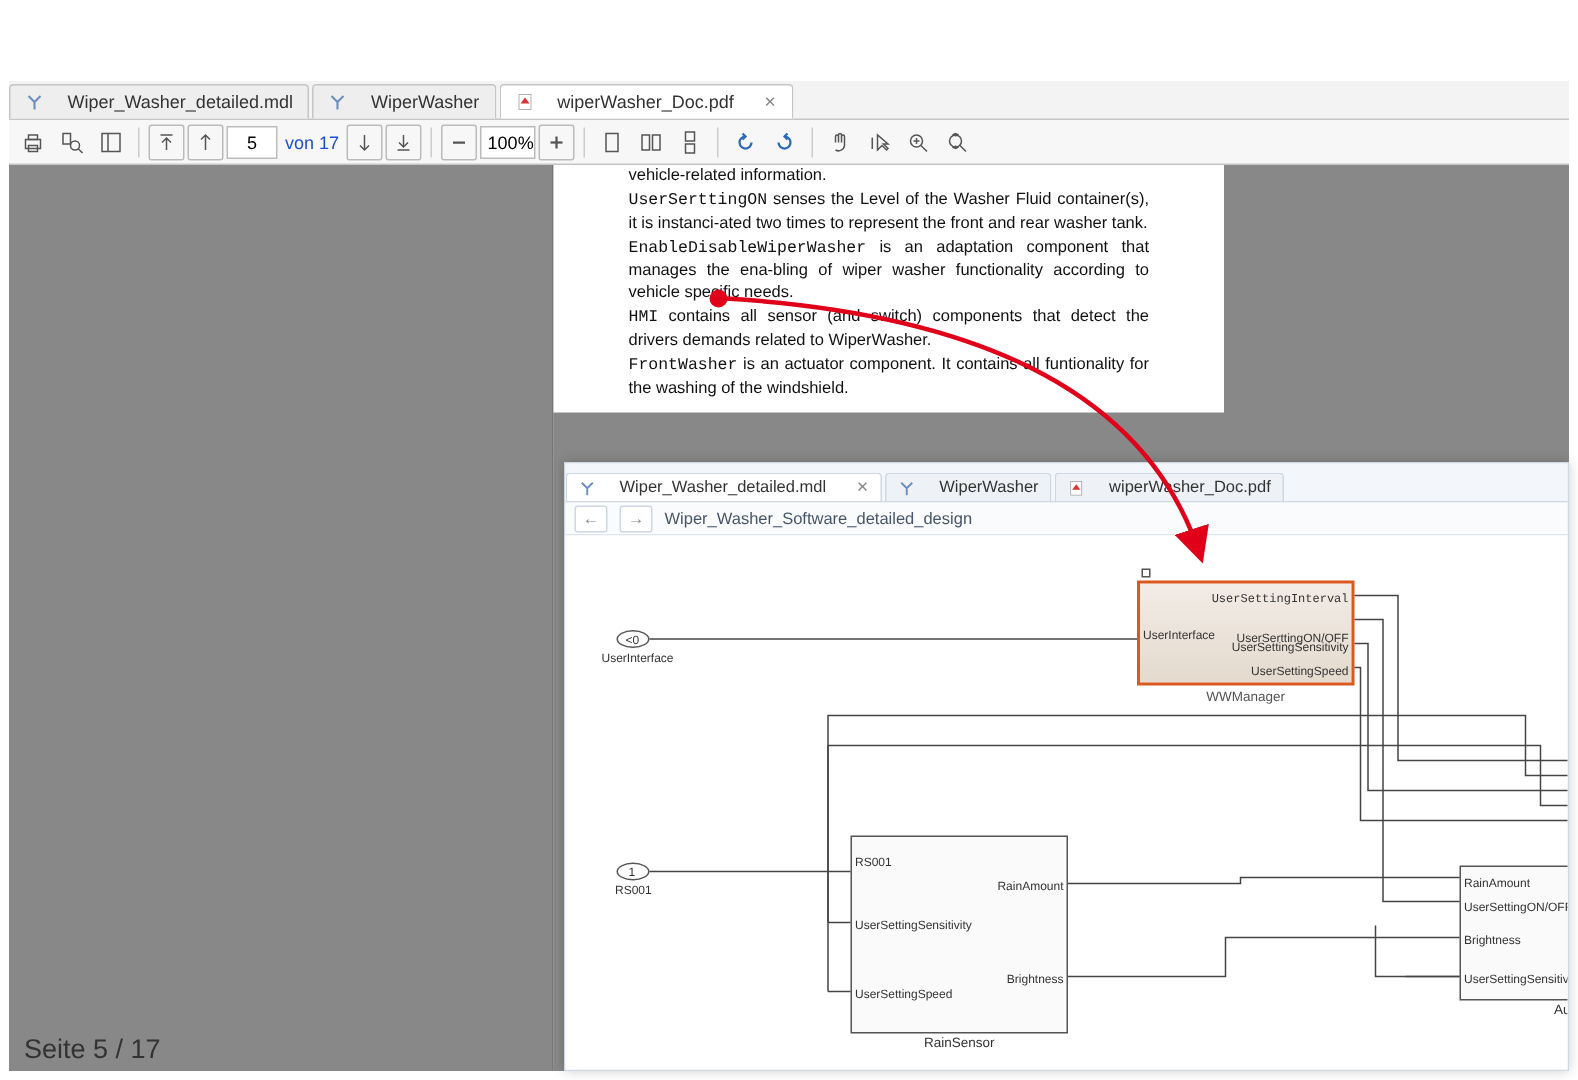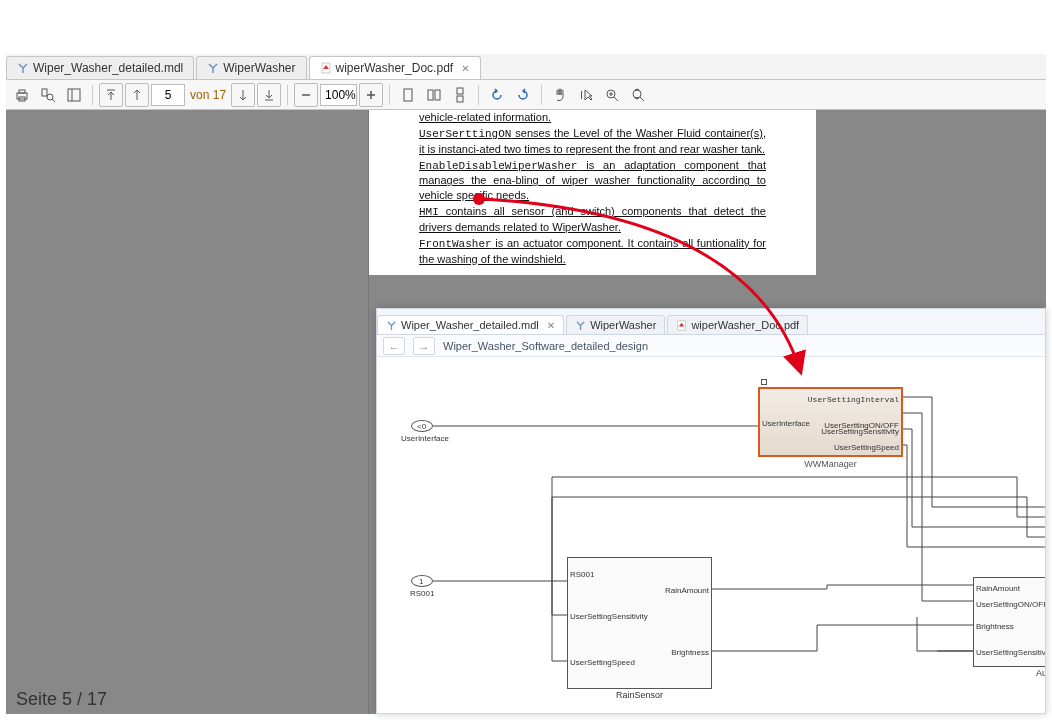--- a/index.html
+++ b/index.html
@@ -1,39 +1,39 @@
 <!DOCTYPE html>
 <html><head>
 <meta charset="utf-8">
 <style>
 * { box-sizing: border-box; margin: 0; padding: 0; }
 body { font-family: "Segoe UI", Tahoma, sans-serif; font-size: 11px; background: #fff; width: 1052px; height: 720px; position: relative; overflow: hidden; }
 
 .pdf-window { position: absolute; left: 6px; top: 54px; right: 6px; bottom: 6px; background: #fff; }
 
 .tab-bar { display: flex; align-items: flex-end; height: 26px; border-bottom: 1px solid #c5c5c5; background: #f3f3f3; }
-.tab { display: flex; align-items: center; gap: 4px; padding: 4px 10px; border: 1px solid #c5c5c5; border-bottom: none; background: #eeeeee; color: #333; cursor: pointer; margin-right: 2px; border-radius: 3px 3px 0 0; font-size: 12px; }
+.tab { display: flex; align-items: center; gap: 16px; padding: 4px 10px; border: 1px solid #c5c5c5; border-bottom: none; background: #eeeeee; color: #333; cursor: pointer; margin-right: 2px; border-radius: 3px 3px 0 0; font-size: 12px; }
 .tab.active { background: #fff; }
 .tab .close { font-size: 10px; color: #888; margin-left: 4px; }
 .y-icon-svg, .pdf-icon-svg { flex-shrink: 0; }
 
 .toolbar { display: flex; align-items: center; gap: 2px; height: 30px; padding: 2px 4px; border-bottom: 1px solid #c5c5c5; background: #f7f7f7; }
 .tool-btn { width: 24px; height: 24px; display: flex; align-items: center; justify-content: center; border: 1px solid transparent; border-radius: 2px; cursor: pointer; color: #444; }
 .tool-btn.bordered { border-color: #bbb; }
 .page-field { width: 34px; height: 22px; border: 1px solid #bbb; text-align: center; font-size: 12px; }
 .zoom-select { width: 37px; height: 22px; border: 1px solid #bbb; font-size: 12px; padding-left: 4px; }
-.tb-text { font-size: 12px; color: #a16207; padding: 0 3px; }
+.tb-text { font-size: 12px; color: #1d4ed8; padding: 0 3px; }
 .divider { width: 1px; height: 20px; background: #ccc; margin: 0 4px; }
 
 .pdf-view { display: flex; height: calc(100% - 56px); }
 .side-panel { width: 363px; background: #888; border-right: 1px solid #777; position: relative; }
 .page-status { position: absolute; left: 10px; bottom: 4px; font-size: 18px; color: #333; }
 
 .doc-area { flex: 1; background: #888; position: relative; }
-.doc-page { position: absolute; top: 0; left: 0; right: 230px; background: #fff; font-family: Arial, sans-serif; font-size: 11px; line-height: 1.35; padding: 0 50px 8px 50px; color: #111; text-decoration: underline; }
+.doc-page { position: absolute; top: 0; left: 0; right: 230px; background: #fff; font-family: Arial, sans-serif; font-size: 11px; line-height: 1.35; padding: 0 50px 8px 50px; color: #111; }
 .doc-page .mono { font-family: "Courier New", monospace; font-size: 11px; }
 .doc-page .highlight { background: #a8c7ff; border: 1px solid #f0c000; color: #0028b0; padding: 0 1px; }
 .doc-page p { margin-bottom: 1px; text-align: justify; }
 
 
 .model-window { position: absolute; left: 376px; top: 308px; right: 6px; bottom: 6px; background: #fff; border: 1px solid #cfd8e2; box-shadow: 0 0 8px rgba(0,0,0,0.2); }
 .model-window .tab-bar { background: #f3f6fa; border-bottom-color: #cfd8e2; }
 .model-window .tab { background: #eef2f7; border-color: #cfd8e2; font-size: 11px; padding: 3px 8px; }
 .model-window .tab.active { background: #fff; }
 .model-window .breadcrumb { display: flex; align-items: center; height: 22px; border-bottom: 1px solid #dfe5ec; font-size: 11px; padding: 0 6px; gap: 8px; color: #475569; background: #fafbfc; }

